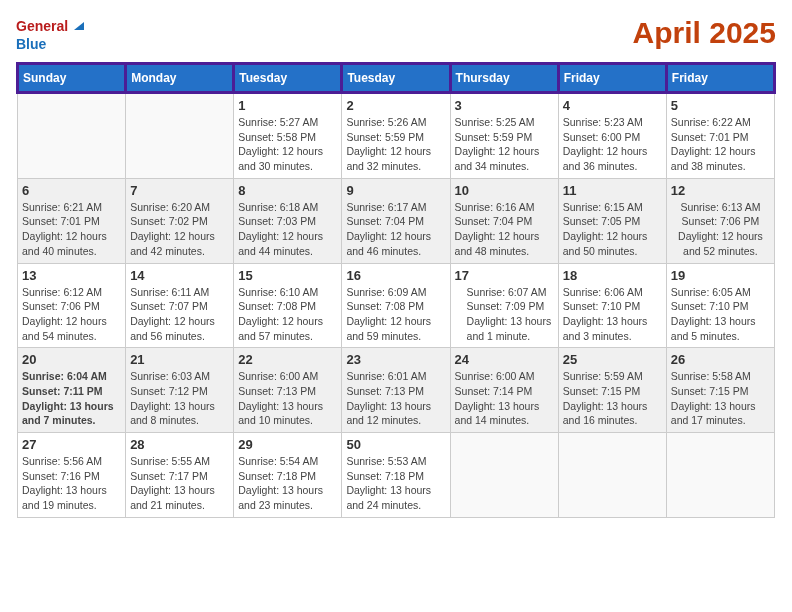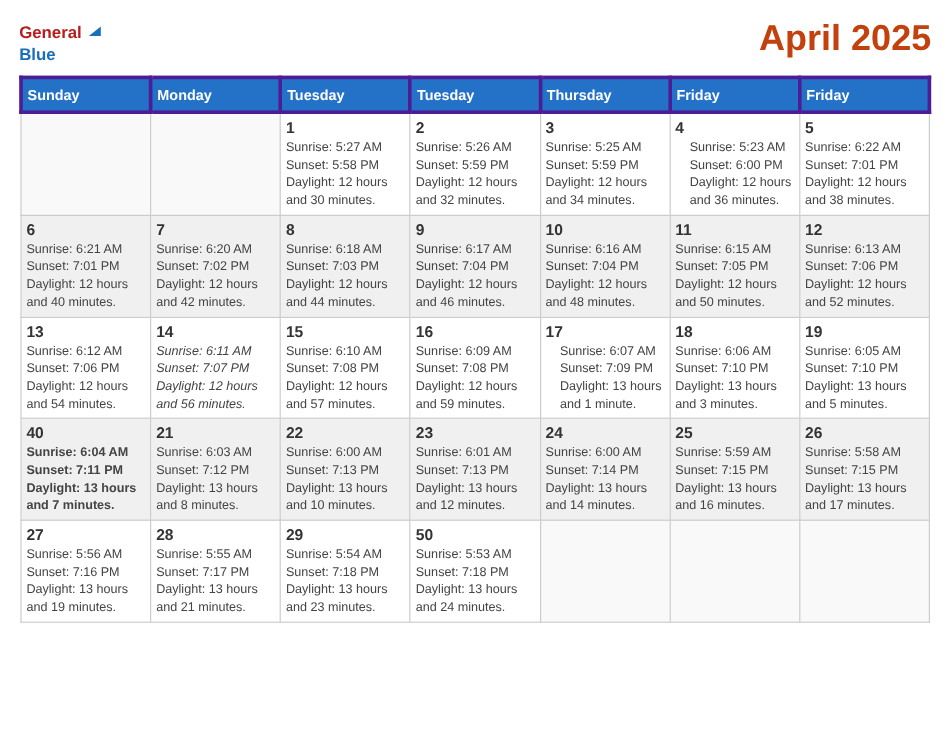--- a/index.html
+++ b/index.html
@@ -134,21 +134,21 @@
         </td>
         <td>
           <span class="day-num">3</span>
           <div class="day-info" style="white-space: pre-line;">Sunrise: 5:25 AM
 Sunset: 5:59 PM
 Daylight: 12 hours
 and 34 minutes.</div>
         </td>
         <td>
           <span class="day-num">4</span>
-          <div class="day-info" style="white-space: pre-line; margin-left: 12px;">Sunrise: 5:23 AM
+          <div class="day-info" style="white-space: pre-line;">Sunrise: 5:23 AM
 Sunset: 6:00 PM
 Daylight: 12 hours
 and 36 minutes.</div>
         </td>
         <td>
           <span class="day-num">5</span>
           <div class="day-info" style="white-space: pre-line;">Sunrise: 6:22 AM
 Sunset: 7:01 PM
 Daylight: 12 hours
 and 38 minutes.</div>
@@ -192,37 +192,37 @@
         </td>
         <td>
           <span class="day-num">11</span>
           <div class="day-info" style="white-space: pre-line;">Sunrise: 6:15 AM
 Sunset: 7:05 PM
 Daylight: 12 hours
 and 50 minutes.</div>
         </td>
         <td>
           <span class="day-num">12</span>
-          <div class="day-info" style="white-space: pre-line;">Sunrise: 6:13 AM
+          <div class="day-info" style="white-space: pre-line; text-align: center;">Sunrise: 6:13 AM
 Sunset: 7:06 PM
 Daylight: 12 hours
 and 52 minutes.</div>
         </td>
       </tr>
       <tr>
         <td>
           <span class="day-num">13</span>
           <div class="day-info" style="white-space: pre-line;">Sunrise: 6:12 AM
 Sunset: 7:06 PM
 Daylight: 12 hours
 and 54 minutes.</div>
         </td>
         <td>
           <span class="day-num">14</span>
-          <div class="day-info" style="white-space: pre-line; font-style: italic;">Sunrise: 6:11 AM
+          <div class="day-info" style="white-space: pre-line;">Sunrise: 6:11 AM
 Sunset: 7:07 PM
 Daylight: 12 hours
 and 56 minutes.</div>
         </td>
         <td>
           <span class="day-num">15</span>
           <div class="day-info" style="white-space: pre-line;">Sunrise: 6:10 AM
 Sunset: 7:08 PM
 Daylight: 12 hours
 and 57 minutes.</div>
@@ -251,21 +251,21 @@
         <td>
           <span class="day-num">19</span>
           <div class="day-info" style="white-space: pre-line;">Sunrise: 6:05 AM
 Sunset: 7:10 PM
 Daylight: 13 hours
 and 5 minutes.</div>
         </td>
       </tr>
       <tr class="row-shaded">
         <td>
-          <span class="day-num">40</span>
+          <span class="day-num">20</span>
           <div class="day-info" style="white-space: pre-line; font-weight: bold;">Sunrise: 6:04 AM
 Sunset: 7:11 PM
 Daylight: 13 hours
 and 7 minutes.</div>
         </td>
         <td>
           <span class="day-num">21</span>
           <div class="day-info" style="white-space: pre-line;">Sunrise: 6:03 AM
 Sunset: 7:12 PM
 Daylight: 13 hours

